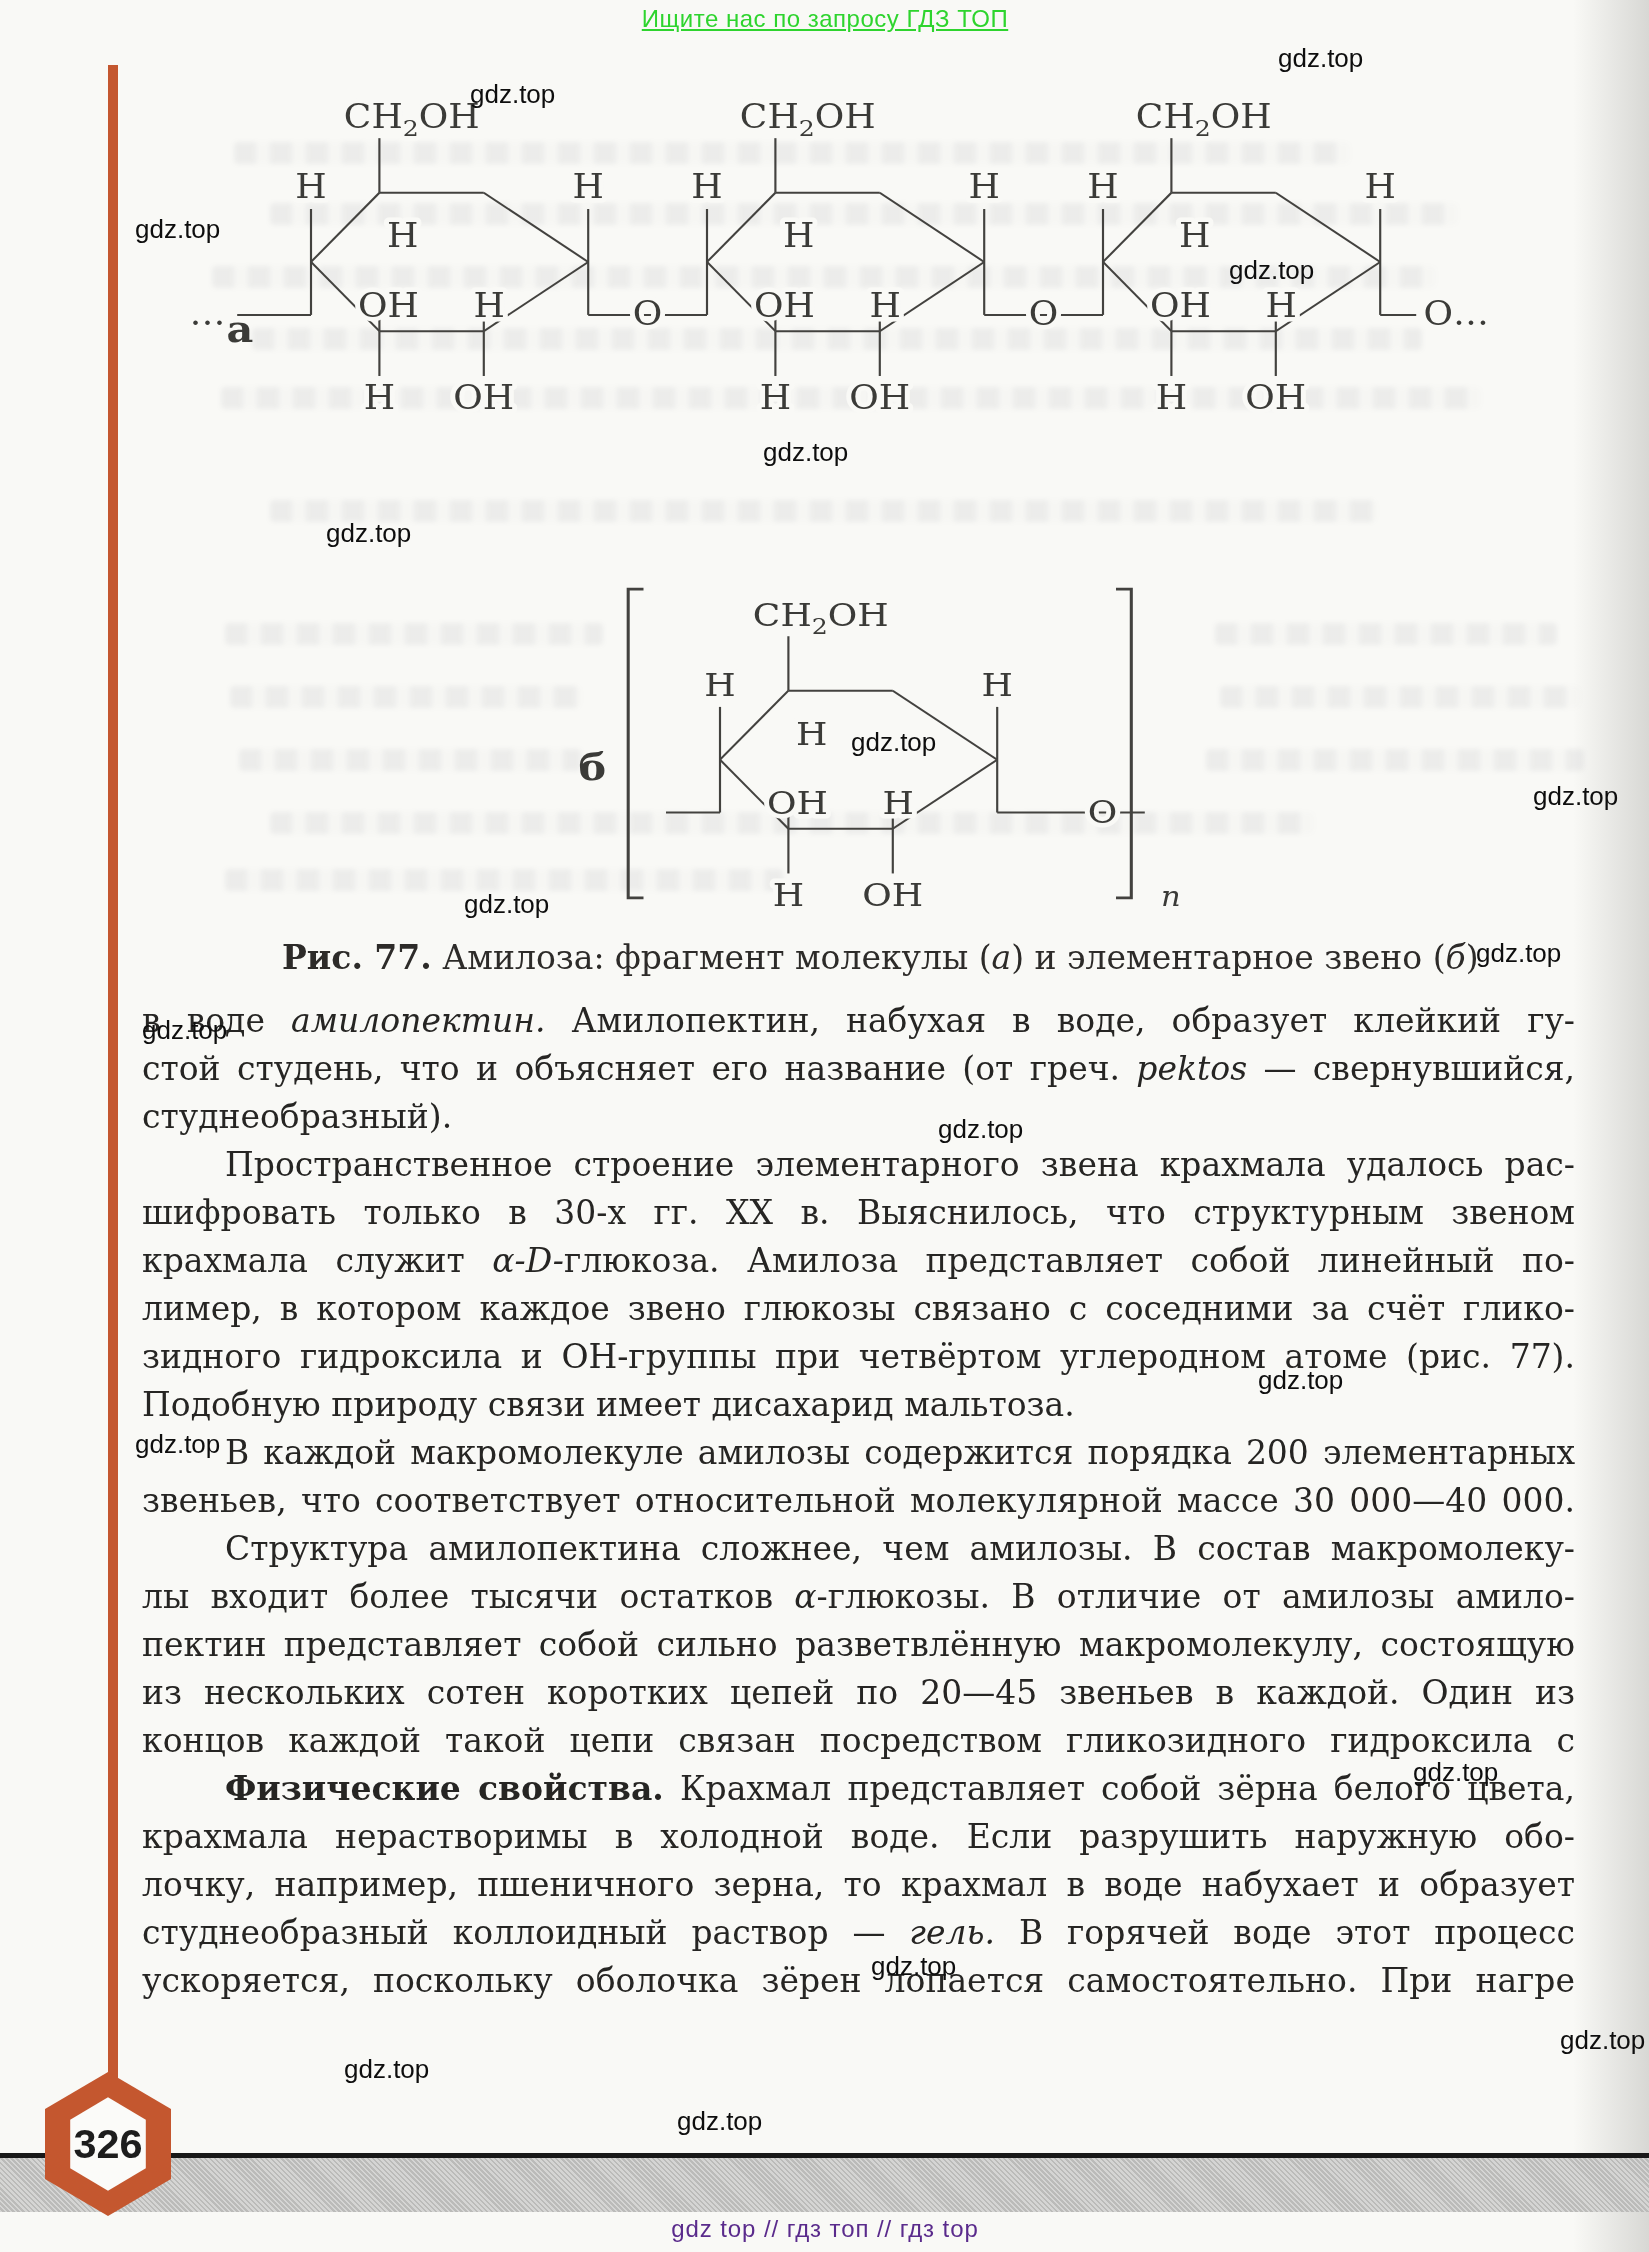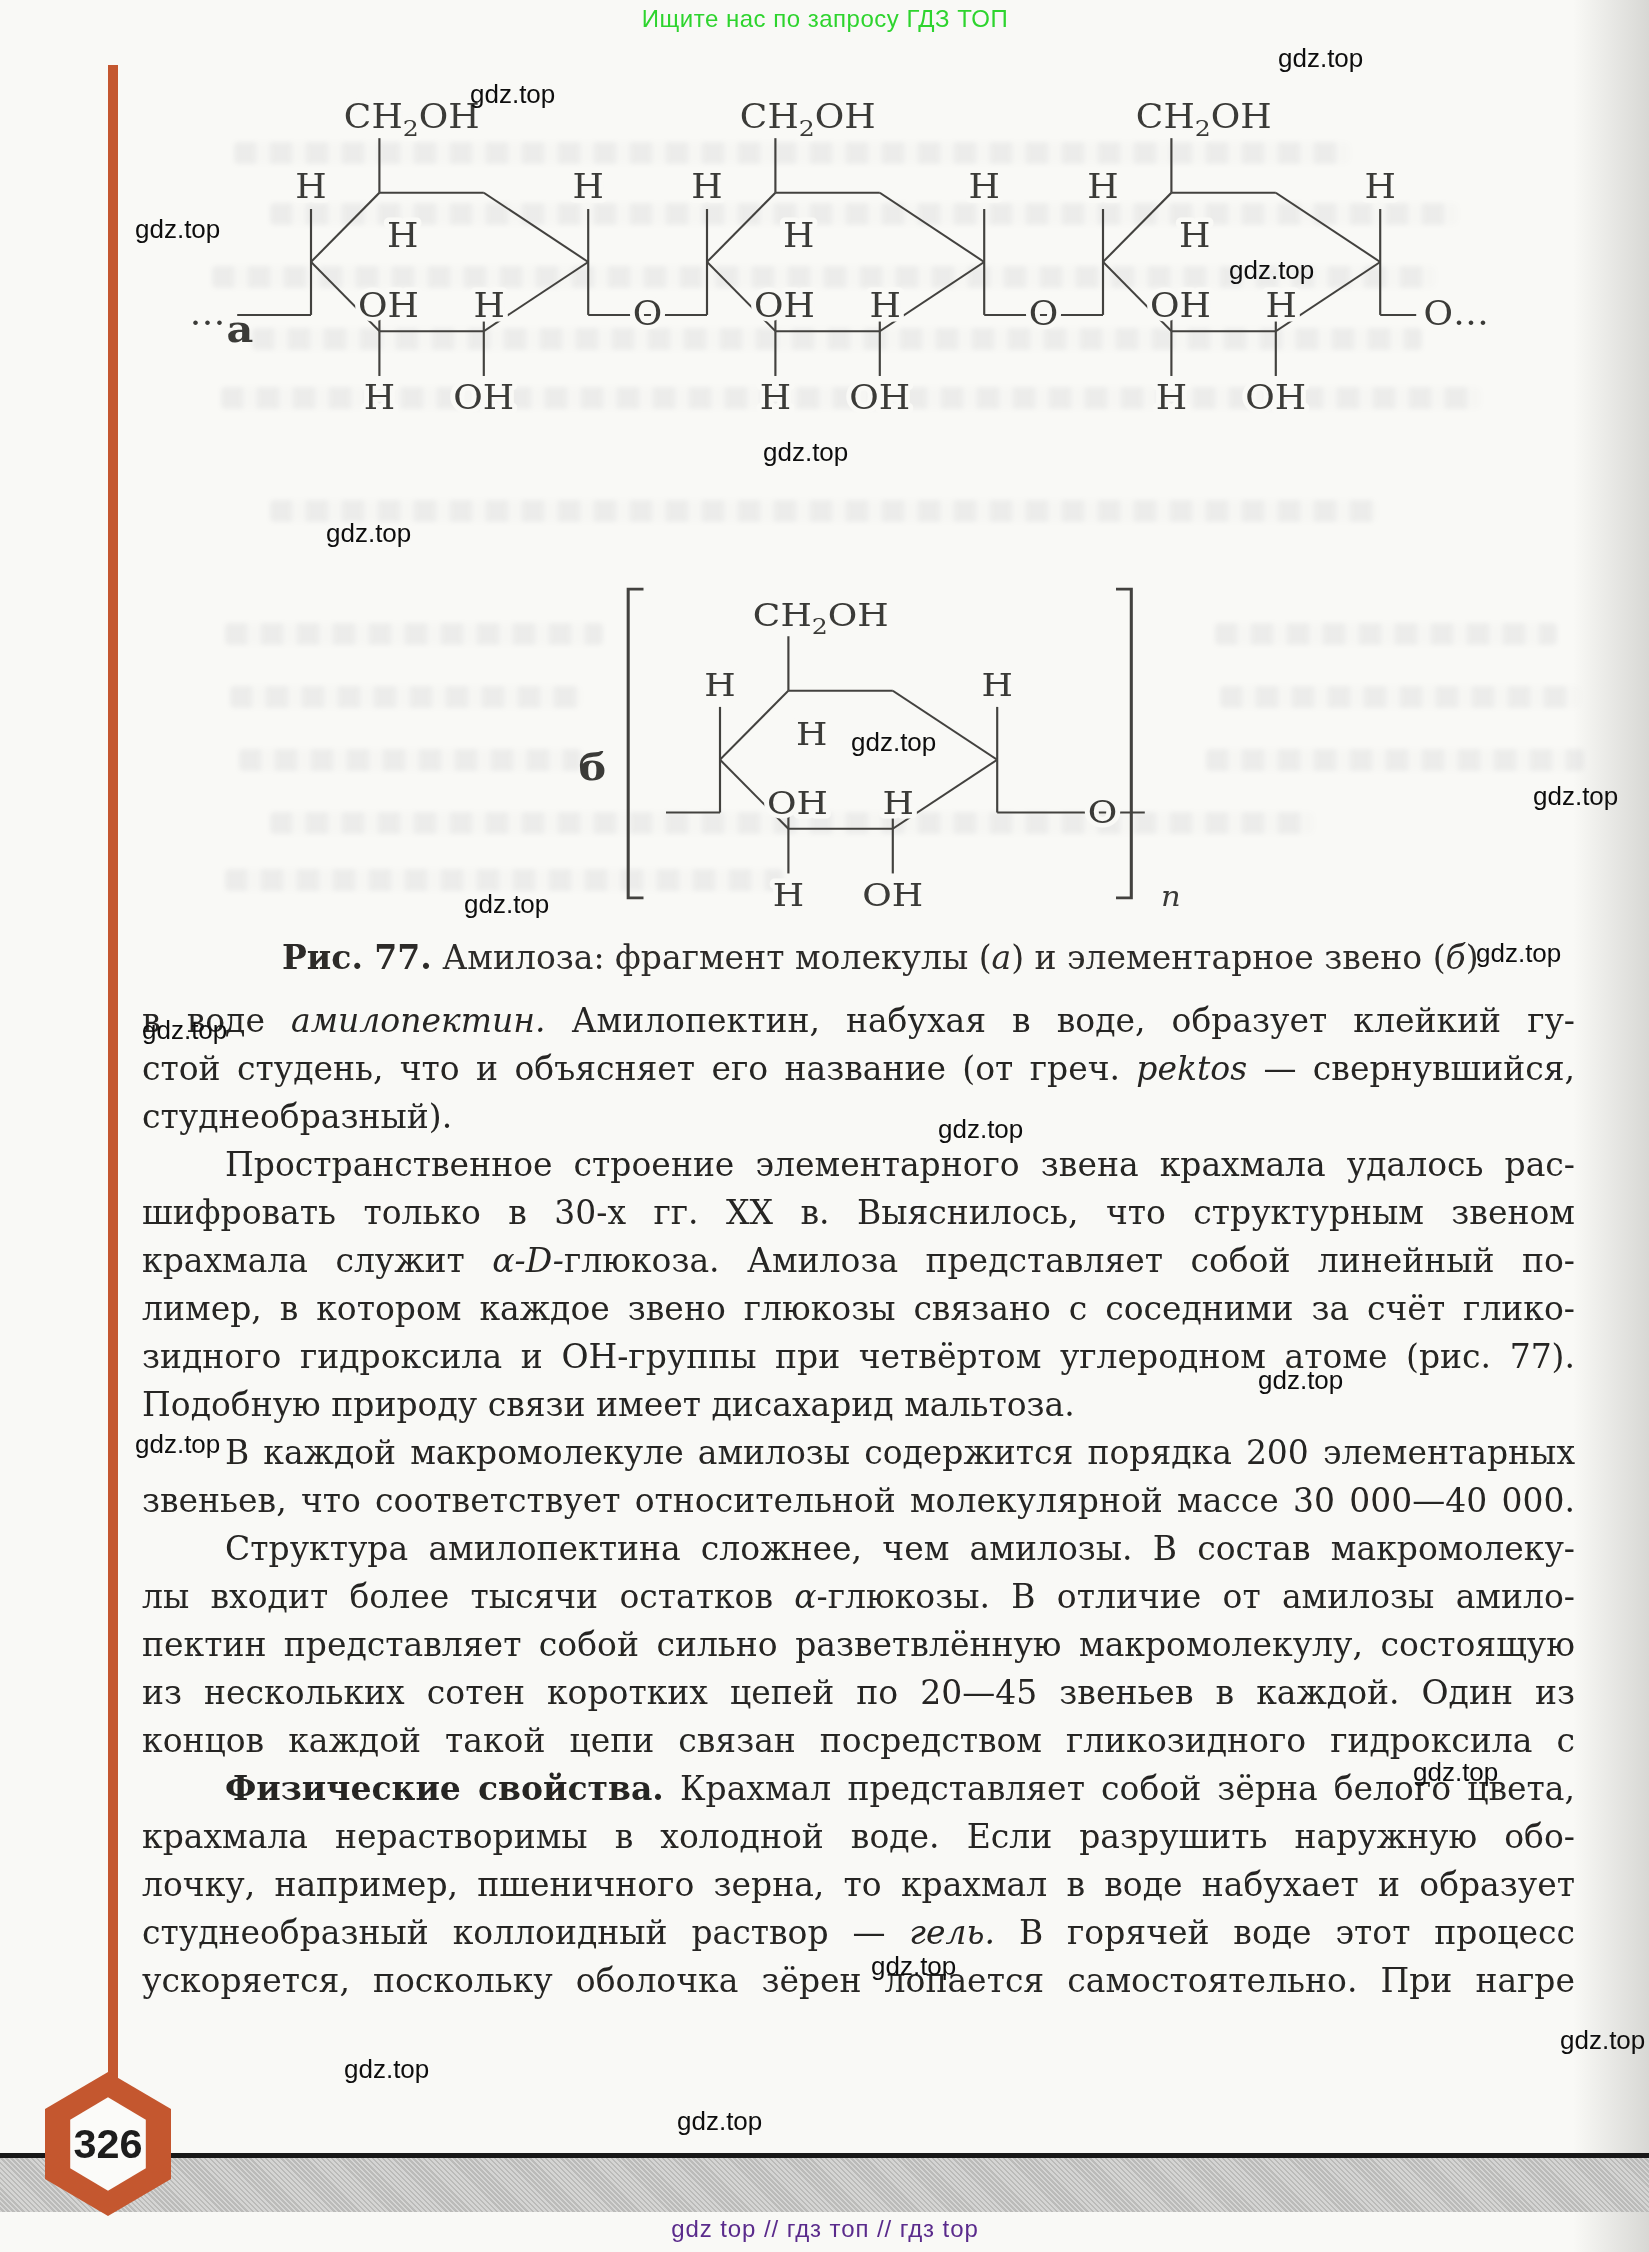--- a/index.html
+++ b/index.html
@@ -6,21 +6,21 @@
   body{width:1650px;height:2252px;position:relative;overflow:hidden;
        background:#f9f9f6;font-family:"Liberation Sans",sans-serif;}
   .abs{position:absolute;}
   
   .right-shade{right:0;top:0;width:77px;height:100%;
     background:linear-gradient(to right,rgba(0,0,0,0),rgba(95,95,90,.22));}
   .bleed{height:21.6px;border-radius:4.5px;filter:blur(2.7px);opacity:.5;
     background:repeating-linear-gradient(90deg,rgba(110,112,125,.18) 0 21.6px,rgba(110,112,125,.04) 21.6px 36px);}
   
   .promo-top{left:0;right:0;top:4.5px;text-align:center;font-size:24px;
-    letter-spacing:0.5px;color:#2ed42e;font-weight:500;}
+    letter-spacing:0.5px;color:#2ed42e;font-weight:500;text-decoration:underline;}
   .promo-bottom{left:0;right:0;top:2215px;text-align:center;font-size:24px;
     color:#5a2b8c;font-weight:500;letter-spacing:0.9px;}
   
   .orange-bar{left:108px;top:65px;width:10px;height:2016px;background:#c4572f;}
   
   .wm{font-size:26px;color:#0e0e0e;white-space:nowrap;z-index:40;}
   
   svg text{font-family:"DejaVu Serif","Liberation Serif",serif;fill:#3b3b38;
     paint-order:stroke;stroke:#f9f9f6;stroke-width:11px;stroke-linejoin:round;}
   svg .atom{font-size:40px;}

